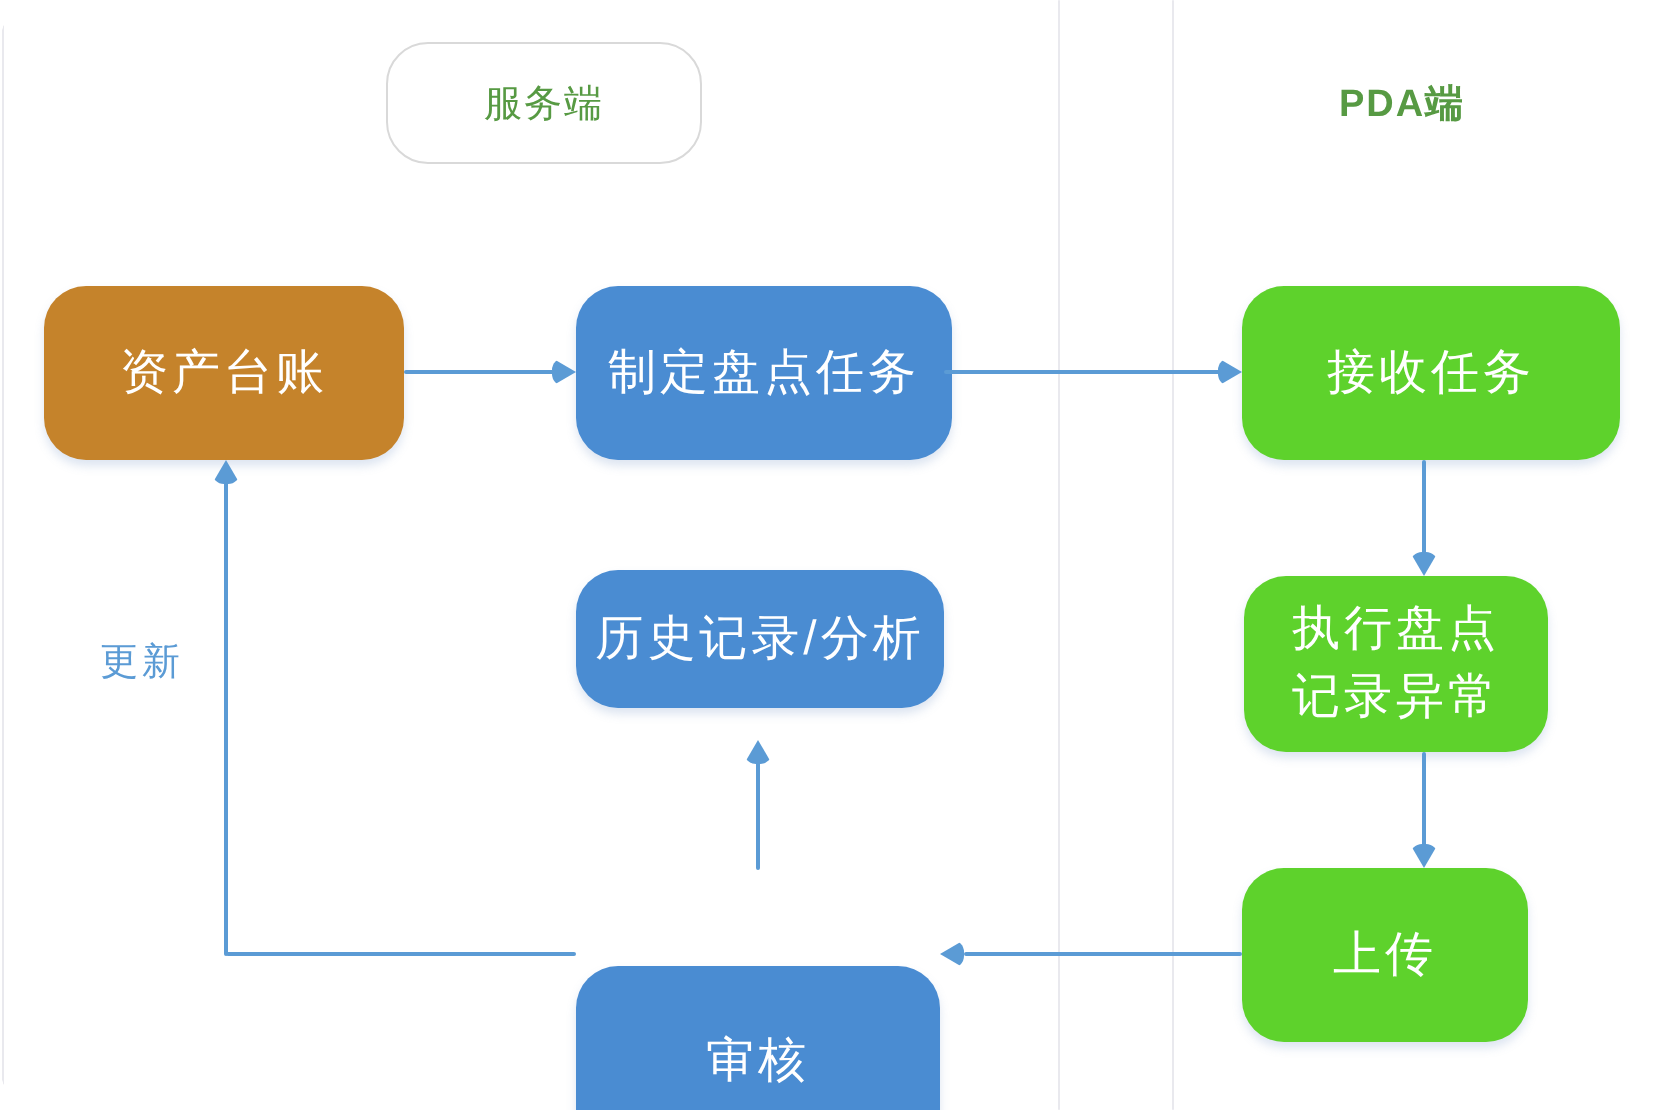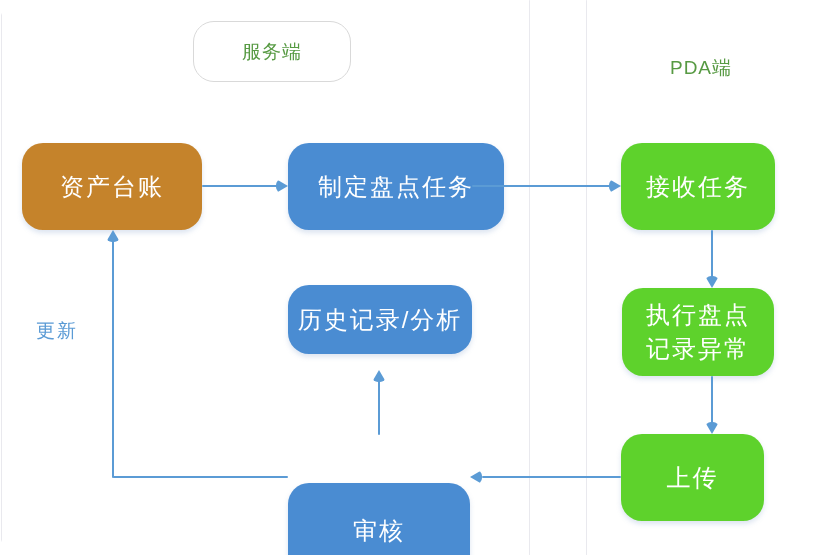--- a/index.html
+++ b/index.html
@@ -45,22 +45,22 @@
     font-size: 19px;
     letter-spacing: 1px;
   }
   .lane-title.server {
     left: 193px; top: 21px;
     width: 158px; height: 61px;
     background: #ffffff;
     border: 1px solid var(--lane-box-border, #d9d9d9);
   }
   .lane-title.pda {
-    left: 626px; top: 48px;
-    width: 150px; height: 40px;
+    left: 626px; top: 32px;
+    width: 150px; height: 40px; font-weight: bold;
   }
 
   
   .node {
     position: absolute;
     display: flex;
     align-items: center;
     justify-content: center;
     text-align: center;
     color: #ffffff;
@@ -68,24 +68,24 @@
     letter-spacing: 2px;
     line-height: 1.4;
     white-space: pre-line;
     box-shadow: 0 3px 5px rgba(120, 150, 200, 0.25);
   }
   .node.orange { background: var(--node-orange, #c5832b); }
   .node.blue   { background: var(--node-blue, #4a8cd2); }
   .node.green  { background: var(--node-green, #5ed22c); }
 
   .node.asset-ledger { left: 22px;  top: 143px; width: 180px; height: 87px; }
-  .node.create-task  { left: 288px; top: 143px; width: 216px; height: 87px; }
+  .node.create-task  { left: 288px; top: 143px; width: 188px; height: 87px; }
   .node.history      { left: 288px; top: 285px; width: 184px; height: 69px; }
   .node.audit        { left: 288px; top: 435px; width: 182px; height: 96px; margin-top: 48px; }
-  .node.receive-task { left: 621px; top: 143px; width: 154px; height: 87px; }
+  .node.receive-task { left: 621px; top: 143px; width: 189px; height: 87px; }
   .node.execute      { left: 622px; top: 288px; width: 152px; height: 88px; }
   .node.upload       { left: 621px; top: 434px; width: 143px; height: 87px; }
 
   
   .seg {
     position: absolute;
     background: var(--arrow-blue, #5b9bd5);
   }
   .seg.h { height: 2px; }
   .seg.v { width: 2px; }
@@ -114,21 +114,21 @@
     border-right: 7px solid transparent;
     border-top: 12px solid var(--arrow-blue, #5b9bd5);
   }
 
   .edge-label {
     position: absolute;
     color: var(--arrow-blue, #5b9bd5);
     font-size: 19px;
     letter-spacing: 2px;
   }
-  .edge-label.update { left: 36px; top: 318px; }
+  .edge-label.update { left: 50px; top: 318px; }
 </style>
 </head>
 <body>
 
 <div class="canvas">
 
   <div class="vline edge-left"></div>
   <div class="vline divider-a"></div>
   <div class="vline divider-b"></div>
 

